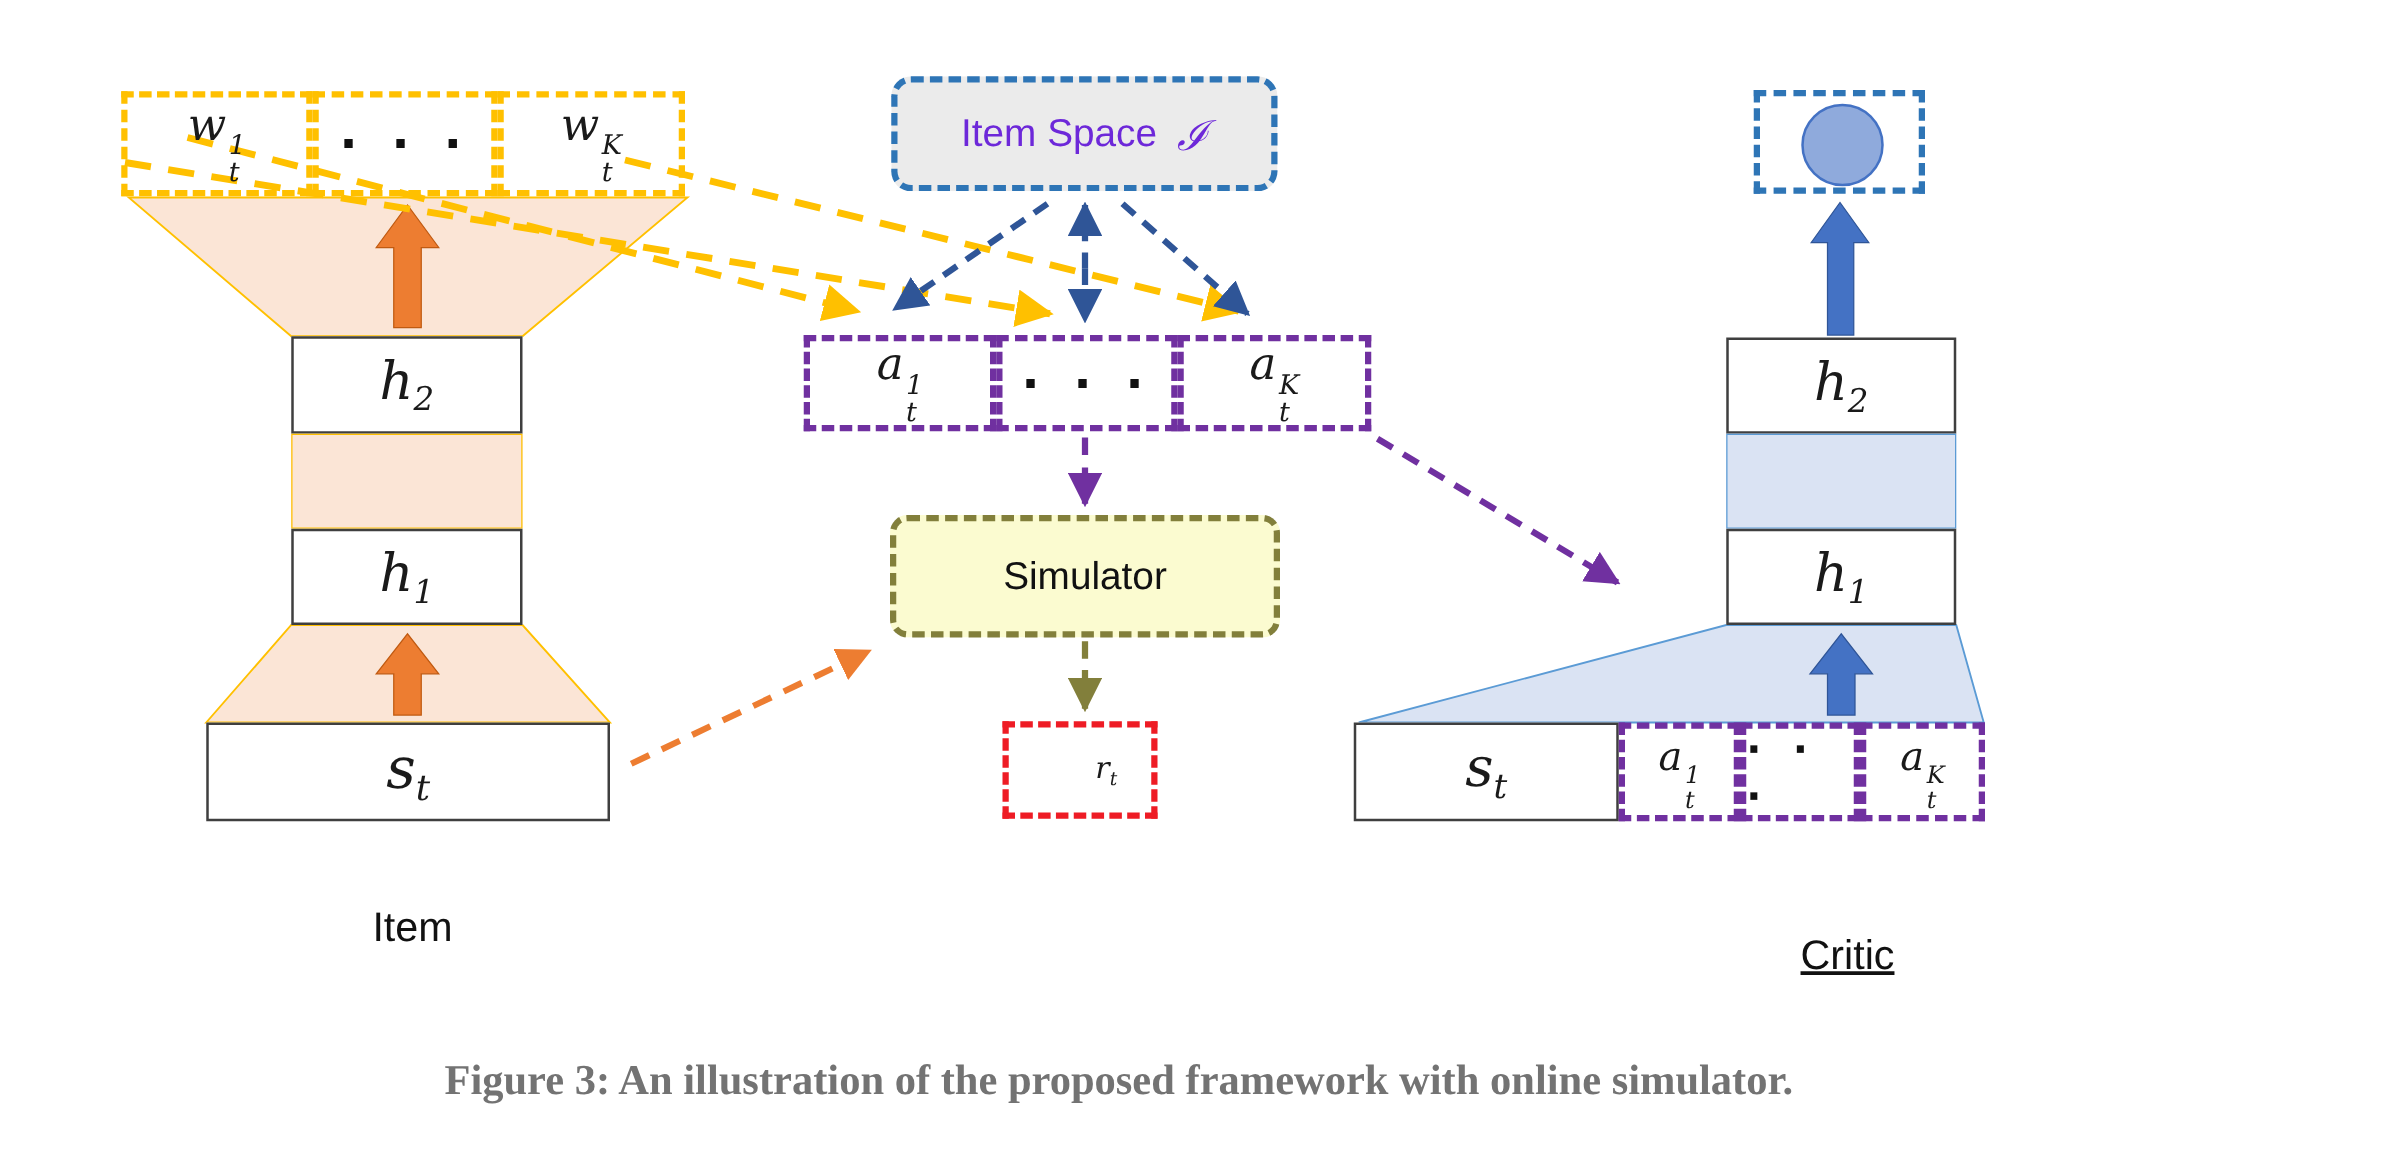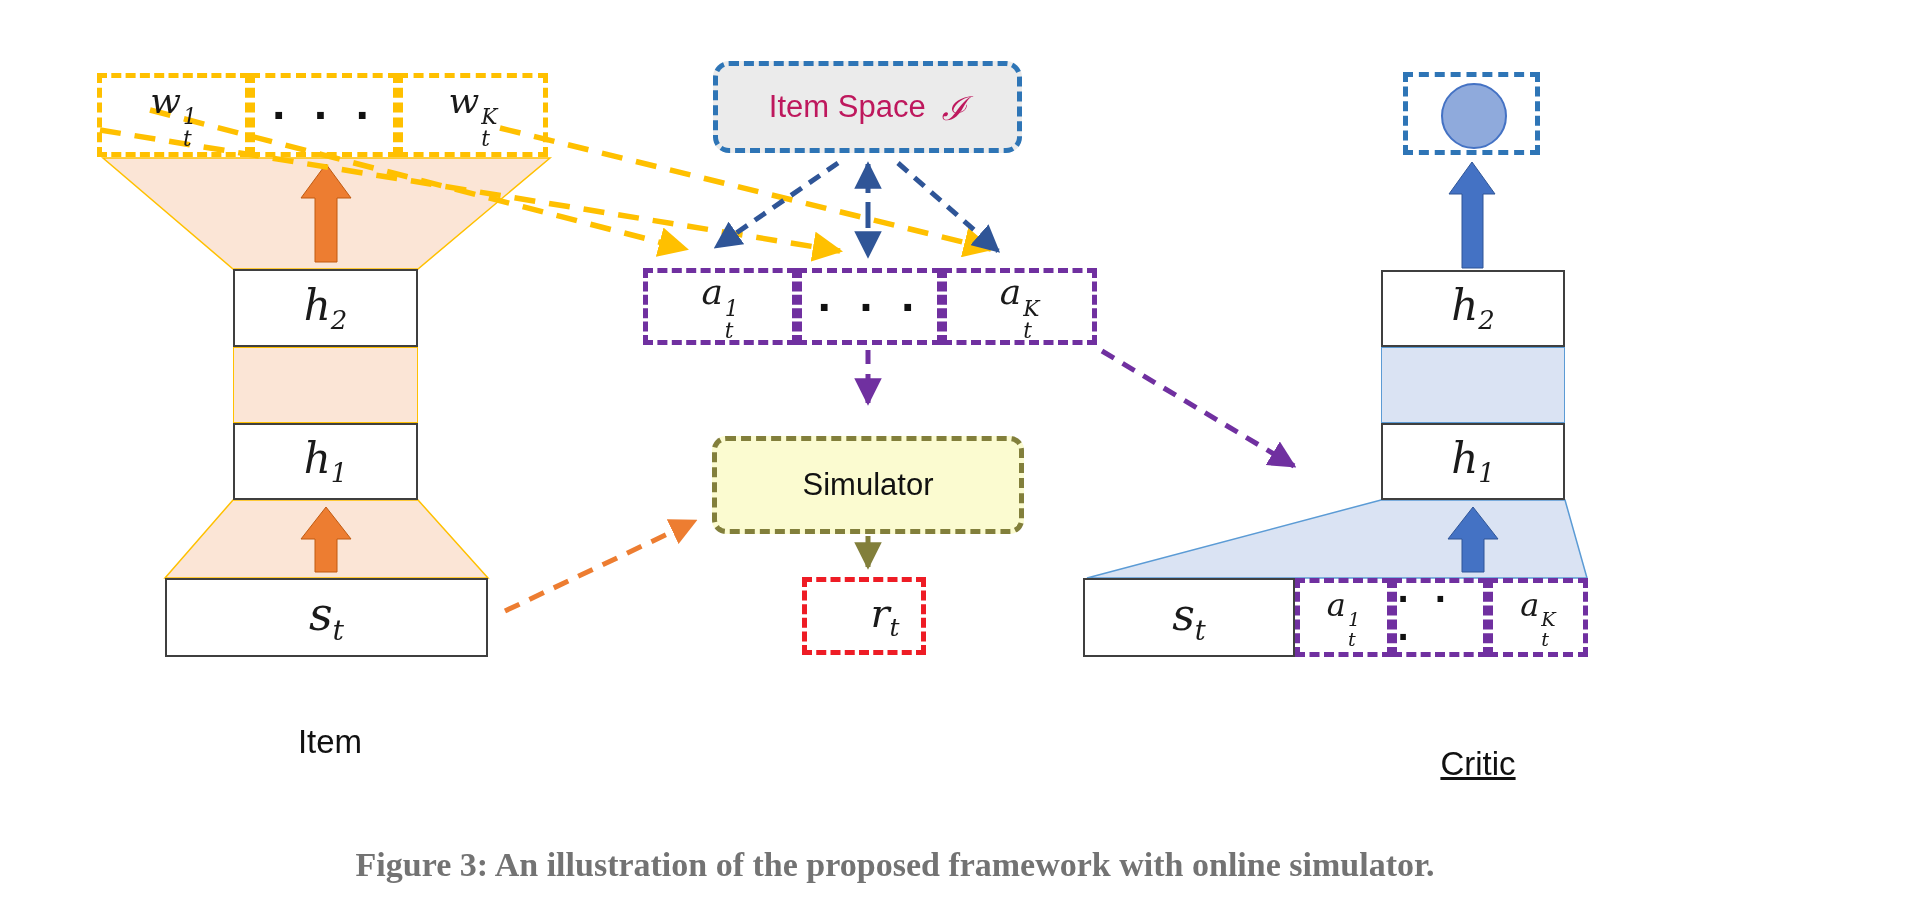--- a/index.html
+++ b/index.html
@@ -10,31 +10,31 @@
   .solidbox{border:2px solid #3f3f3f;background:#ffffff;}
   .math{font-family:"DejaVu Serif",serif;font-style:italic;color:#1a1a1a;}
   .math sub{font-size:0.62em;font-style:italic;}
   .mstack{display:inline-flex;flex-direction:column;align-items:flex-start;
           font-size:0.60em;line-height:1.02;vertical-align:-0.55em;margin-left:2px;}
   .dots{font-family:"DejaVu Sans",sans-serif;font-weight:bold;letter-spacing:7px;color:#111;}
   .gold-dash{border:5px dashed #FFC000;background:transparent;}
   .purple-dash{border:5px dashed #7030A0;background:transparent;}
   .band-orange{background:#FBE5D6;border:1px solid #FFC000;}
   .band-blue{background:#DAE3F3;border:1px solid #5B9BD5;}
-  .itemspace{background:#EBEBEB;border:5px dashed #2E75B6;border-radius:16px;font-size:31px;color:#be185d;}
+  .itemspace{background:#EBEBEB;border:5px dashed #2E75B6;border-radius:16px;font-size:31px;color:#6d28d9;}
   .itemspace .cal{font-family:"DejaVu Serif",serif;font-style:italic;font-size:33px;margin-left:16px;}
   .simulator{background:#FBFBD0;border:5px dashed #827F3B;border-radius:14px;font-size:31px;color:#111;}
   .red-dash{border:5px dashed #EE1C25;background:transparent;}
   .qbox{border:5px dashed #2E75B6;background:transparent;}
   .qcircle{position:absolute;width:62px;height:62px;border-radius:50%;
            background:#8FAADC;border:2px solid #4472C4;left:33px;top:6px;}
   .netlabel{font-size:33px;color:#111;}
   .caption{font-family:"Liberation Serif",serif;font-weight:bold;font-size:34px;color:#737373;
            text-align:center;display:block;}
-  .f36{font-size:36px;} .f32{font-size:32px;} .f40{font-size:40px;margin-left:42px;} .f42{font-size:42px;}
+  .f36{font-size:36px;} .f32{font-size:32px;} .f40{font-size:24px;margin-left:42px;} .f42{font-size:42px;}
   .f44{font-size:44px;} .f46{font-size:46px;} .f34{font-size:34px;} .f38{font-size:38px;}
 </style>
 </head>
 <body>
 
 <div id="stage">
 
   <svg id="conn" width="1920" height="924" viewBox="0 0 1920 924">
     <defs>
       <marker id="m-gold" viewBox="0 0 10 10" refX="9" refY="5" markerWidth="5.5" markerHeight="5.5" orient="auto">
@@ -126,21 +126,21 @@
   <div class="abs purple-dash" style="left:797px;top:268px;width:145px;height:77px;">
     <span class="dots f38">· · ·</span>
   </div>
   <div class="abs purple-dash" style="left:942px;top:268px;width:155px;height:77px;">
     <span class="math f36"><span>a</span><span class="mstack">
           <span>K</span>
           <span>t</span>
         </span></span>
   </div>
 
-  <div class="abs simulator" style="left:712px;top:412px;width:312px;height:98px;margin-top:24px;">
+  <div class="abs simulator" style="left:712px;top:412px;width:312px;height:98px;">
     <span>Simulator</span>
   </div>
 
   <div class="abs red-dash" style="left:802px;top:577px;width:124px;height:78px;">
     <span class="math f40"><span>r</span><sub>t</sub></span>
   </div>
 
   <div class="abs qbox" style="left:1403px;top:72px;width:137px;height:83px;">
     <div class="qcircle"></div>
   </div>

